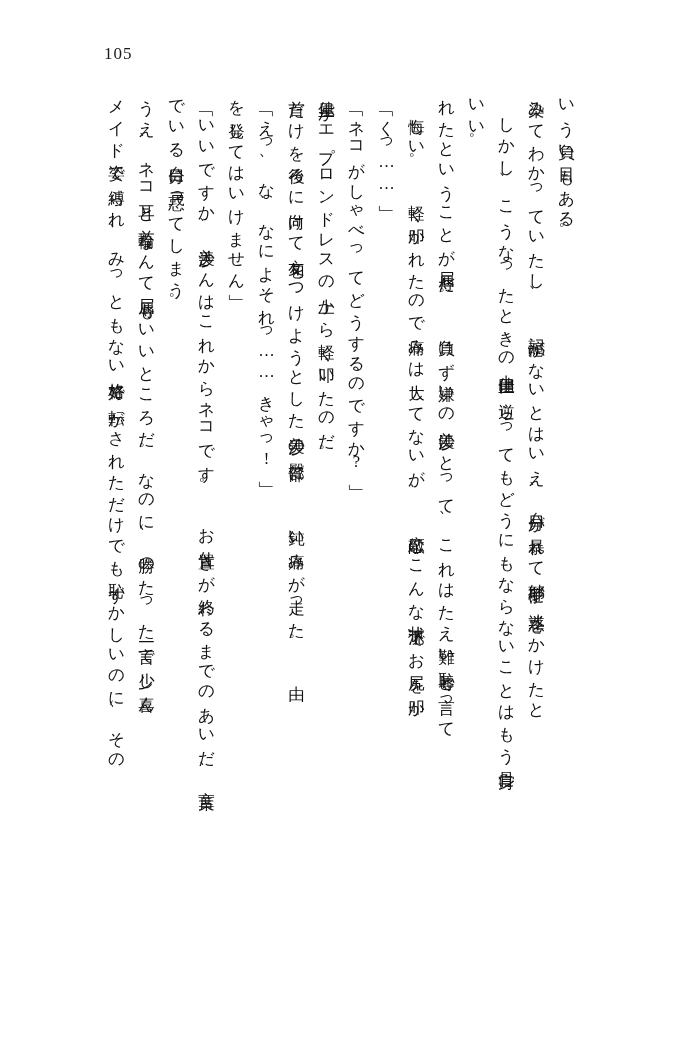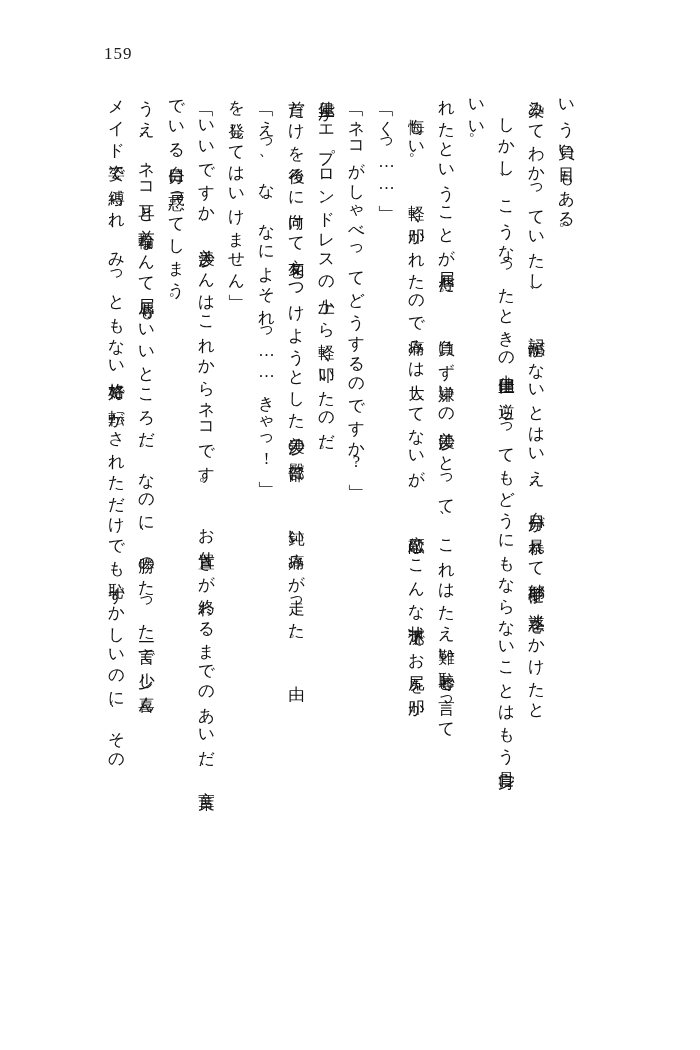--- a/index.html
+++ b/index.html
@@ -62,21 +62,21 @@
   
   .col.indent {
     padding-top: 18px;
   }
 </style>
 </head>
 <body>
 
 <div id="page">
 
-  <div id="page-number">159</div>
+  <div id="page-number">105</div>
 
   <div id="text-block">
     <div class="col">メイド姿で縛られ、みっともない格好で転がされただけでも恥ずかしいのに、その</div>
     <div class="col">うえ、ネコ耳と首輪なんて屈辱もいいところだ。なのに、勝のたった一言で少し喜ん</div>
     <div class="col">でいる自分に戸惑ってしまう。</div>
     <div class="col indent">「いいですか、美沙さんはこれからネコです。 お仕置きが終わるまでのあいだ、言葉</div>
     <div class="col">を発してはいけません」</div>
     <div class="col indent">「えっ、な、なによそれっ……きゃっ!」</div>
     <div class="col">首だけを後ろに向けて文句をつけようとした美沙の臀部に、 鈍い痛みが走った。 由</div>
     <div class="col">佳里がエプロンドレスの上から軽く叩いたのだ。</div>

